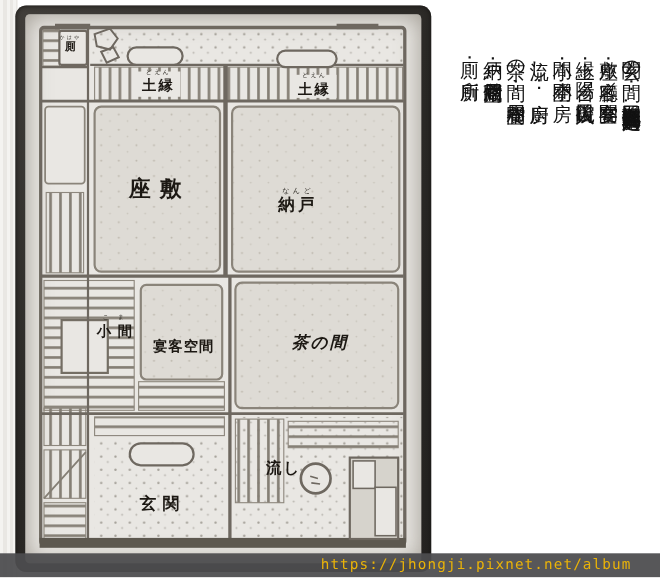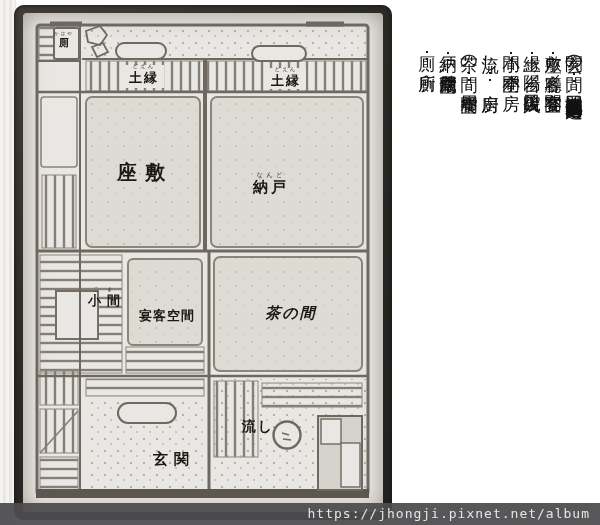--- a/index.html
+++ b/index.html
@@ -27,24 +27,24 @@
 
   
   .legend{position:absolute;left:400px;top:42px;width:184px;height:462px;
     writing-mode:vertical-rl;text-orientation:mixed;
     font-family:"Liberation Serif","DejaVu Serif",serif;
     font-size:17.5px;color:#121212;}
   .vcol{line-height:21px;letter-spacing:.5px;}
 
   
   .watermark{position:absolute;left:0;bottom:0;width:600px;height:22px;
-    background:rgba(77,77,79,.94);color:#e5e5e5;
+    background:rgba(77,77,79,.94);color:#eab308;
     font-family:"DejaVu Sans Mono","Liberation Mono",monospace;
     font-size:13px;line-height:22px;text-align:right;
-    padding-right:10px;box-sizing:border-box;letter-spacing:1px;}
+    padding-right:26px;box-sizing:border-box;letter-spacing:1px;}
 </style>
 </head>
 <body>
 
 <div id="stage">
 
   <div class="left-strip"></div>
 
   <div class="photo-frame">
     <div class="paper"></div>
@@ -165,21 +165,21 @@
   </div>
 
   <div class="room-label" style="left:167px;top:315px;font-size:13px;letter-spacing:1px;">
     <span>宴客空間</span>
   </div>
 
   <div class="room-label" style="left:291px;top:313px;font-size:15px;letter-spacing:2px;font-style:italic;">
     <span>茶の間</span>
   </div>
 
-  <div class="room-label" style="left:148px;top:459px;font-size:15px;letter-spacing:6px;margin-left:26px;">
+  <div class="room-label" style="left:148px;top:459px;font-size:15px;letter-spacing:6px;">
     <span>玄関</span>
   </div>
 
   <div class="room-label" style="left:258px;top:427px;font-size:14px;letter-spacing:2px;">
     <span>流し</span>
   </div>
 
   <div class="legend">
     <div class="vcol">玄関の間：門口拖鞋處通到各個房間的走道.</div>
     <div class="vcol">座敷：客廳／宴客空間</div>

